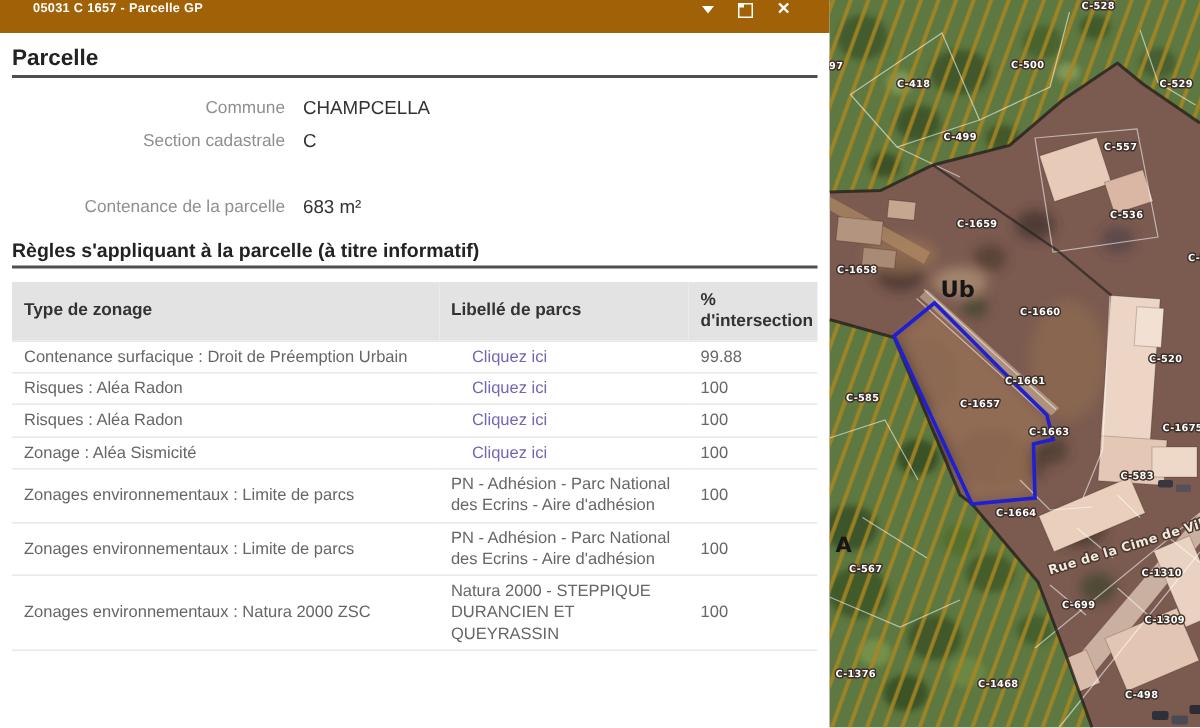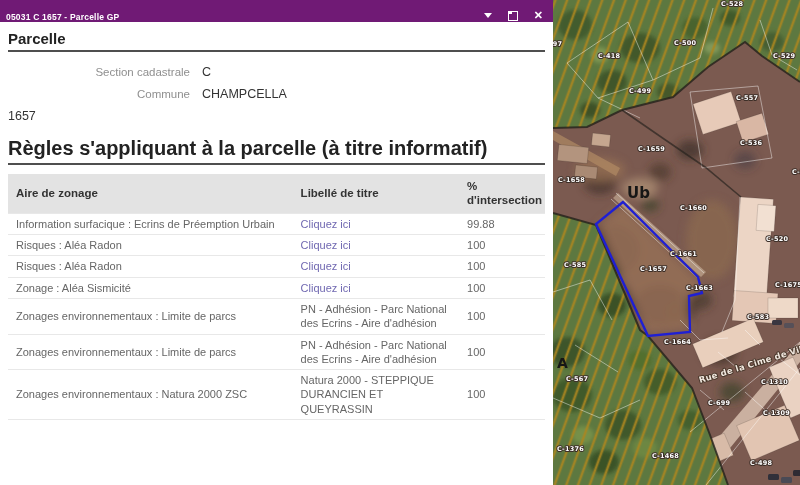--- a/index.html
+++ b/index.html
@@ -1,38 +1,38 @@
 <!DOCTYPE html>
 <html><head>
 <meta charset="utf-8">
 <style>
   html,body{margin:0;padding:0;background:#fff;}
   .app{width:800px;height:485px;display:flex;overflow:hidden;position:relative;
        font-family:"Liberation Sans",sans-serif;}
   
   .panel{width:553px;height:485px;background:#fff;flex:none;display:flex;flex-direction:column;}
-  .titlebar{height:22px;background:#701a75;display:flex;align-items:flex-end;padding:0 6px;flex:none;}
+  .titlebar{height:22px;background:#a16207;display:flex;align-items:flex-start;padding:0 22px;flex:none;}
   .tb-title{color:#fff;font-size:8.5px;font-weight:bold;letter-spacing:.2px;flex:1;}
   .tb-icons{display:flex;align-items:center;gap:16px;margin-right:4px;}
   .caret{width:0;height:0;border:4px solid transparent;border-top:5px solid #fff;margin-top:4px;cursor:pointer;}
   .winicon{width:8px;height:8px;border:1.5px solid #fff;position:relative;cursor:pointer;}
   .winicon::before{content:"";position:absolute;left:-1px;top:-1px;width:4px;height:3px;background:#fff;}
   .xicon{color:#fff;font-size:11px;font-weight:bold;line-height:1;cursor:pointer;}
   .content{padding:0 8px;flex:1;overflow:hidden;}
   h2{font-size:15px;margin:8px 0 0;padding-bottom:3px;border-bottom:2px solid #4f4f4f;color:#222;}
-  h2.rules{font-size:20px;margin-top:10px;}
+  h2.rules{font-size:13px;margin-top:10px;}
   .form{margin:9px 0 2px;}
   .frow{display:grid;grid-template-columns:182px 1fr;gap:0 12px;min-height:22px;align-items:center;}
   .flabel{text-align:right;color:#8f8f8f;font-size:11.5px;}
   .fvalue{color:#333;font-size:12.5px;}
   table{width:100%;border-collapse:collapse;margin-top:9px;font-size:11px;table-layout:fixed;}
   th{background:#e3e3e3;text-align:left;padding:5px 8px;color:#333;font-size:11.5px;line-height:1.25;vertical-align:middle;font-weight:bold;}
   td{padding:3px 8px;color:#666;line-height:1.3;border-top:1px solid #e8e8e8;vertical-align:middle;}
   tbody tr:last-child td{border-bottom:1px solid #e8e8e8;}
-  .link{color:#7068b1;cursor:pointer;}
+  .link{color:#7068b1;cursor:pointer;margin-left:14px;}
   
   .map{flex:1;height:485px;position:relative;}
   .map svg{display:block;width:100%;height:100%;}
   .plabel{font:bold 6.5px "DejaVu Sans",sans-serif;fill:#fff;stroke:#3d2f28;stroke-width:2px;
           paint-order:stroke;stroke-linejoin:round;letter-spacing:.2px;}
   .zlabel{font:bold 15px "DejaVu Sans",sans-serif;fill:#161616;}
   .zlabel.small{font-size:14px;}
   .street{font:bold 8.5px "DejaVu Sans",sans-serif;fill:#f2e9e0;stroke:#4a382c;stroke-width:2px;
           paint-order:stroke;stroke-linejoin:round;letter-spacing:.3px;}
 </style>
@@ -47,48 +47,51 @@
       <span class="tb-icons">
         <span class="caret"></span>
         <span class="winicon"></span>
         <span class="xicon">✕</span>
       </span>
     </div>
     <div class="content">
       <h2>Parcelle</h2>
       <div class="form" id="parcel-fields">
           <div class="frow">
+            <span class="flabel">Commune</span>
+            <span class="fvalue">CHAMPCELLA</span>
+          </div>
+          <div class="frow">
             <span class="flabel">Section cadastrale</span>
             <span class="fvalue">C</span>
           </div>
           <div class="frow">
-            <span class="flabel">Commune</span>
-            <span class="fvalue">CHAMPCELLA</span>
-          </div>
-          <div class="frow">
-            <span class="fvalue">1657</span>
+          </div>
+          <div class="frow">
+            <span class="flabel">Contenance de la parcelle</span>
+            <span class="fvalue">683 m²</span>
           </div>
         </div>
       <h2 class="rules">Règles s'appliquant à la parcelle (à titre informatif)</h2>
       <table>
         <colgroup>
             <col style="width:53%">
             <col style="width:31%">
             <col style="width:16%">
           </colgroup>
         <thead>
             <tr id="rules-headrow">
-              <th>Aire de zonage</th>
-              <th>Libellé de titre</th>
+              <th>Type de zonage</th>
+              <th>Libellé de parcs</th>
               <th>% d'intersection</th>
             </tr>
           </thead>
         <tbody id="rules-tbody">
             <tr>
-              <td>Information surfacique : Ecrins de Préemption Urbain</td>
+              <td>Contenance surfacique : Droit de Préemption Urbain</td>
               <td><span class="link">Cliquez ici</span></td>
               <td>99.88</td>
             </tr>
             <tr>
               <td>Risques : Aléa Radon</td>
               <td><span class="link">Cliquez ici</span></td>
               <td>100</td>
             </tr>
             <tr>
               <td>Risques : Aléa Radon</td>

